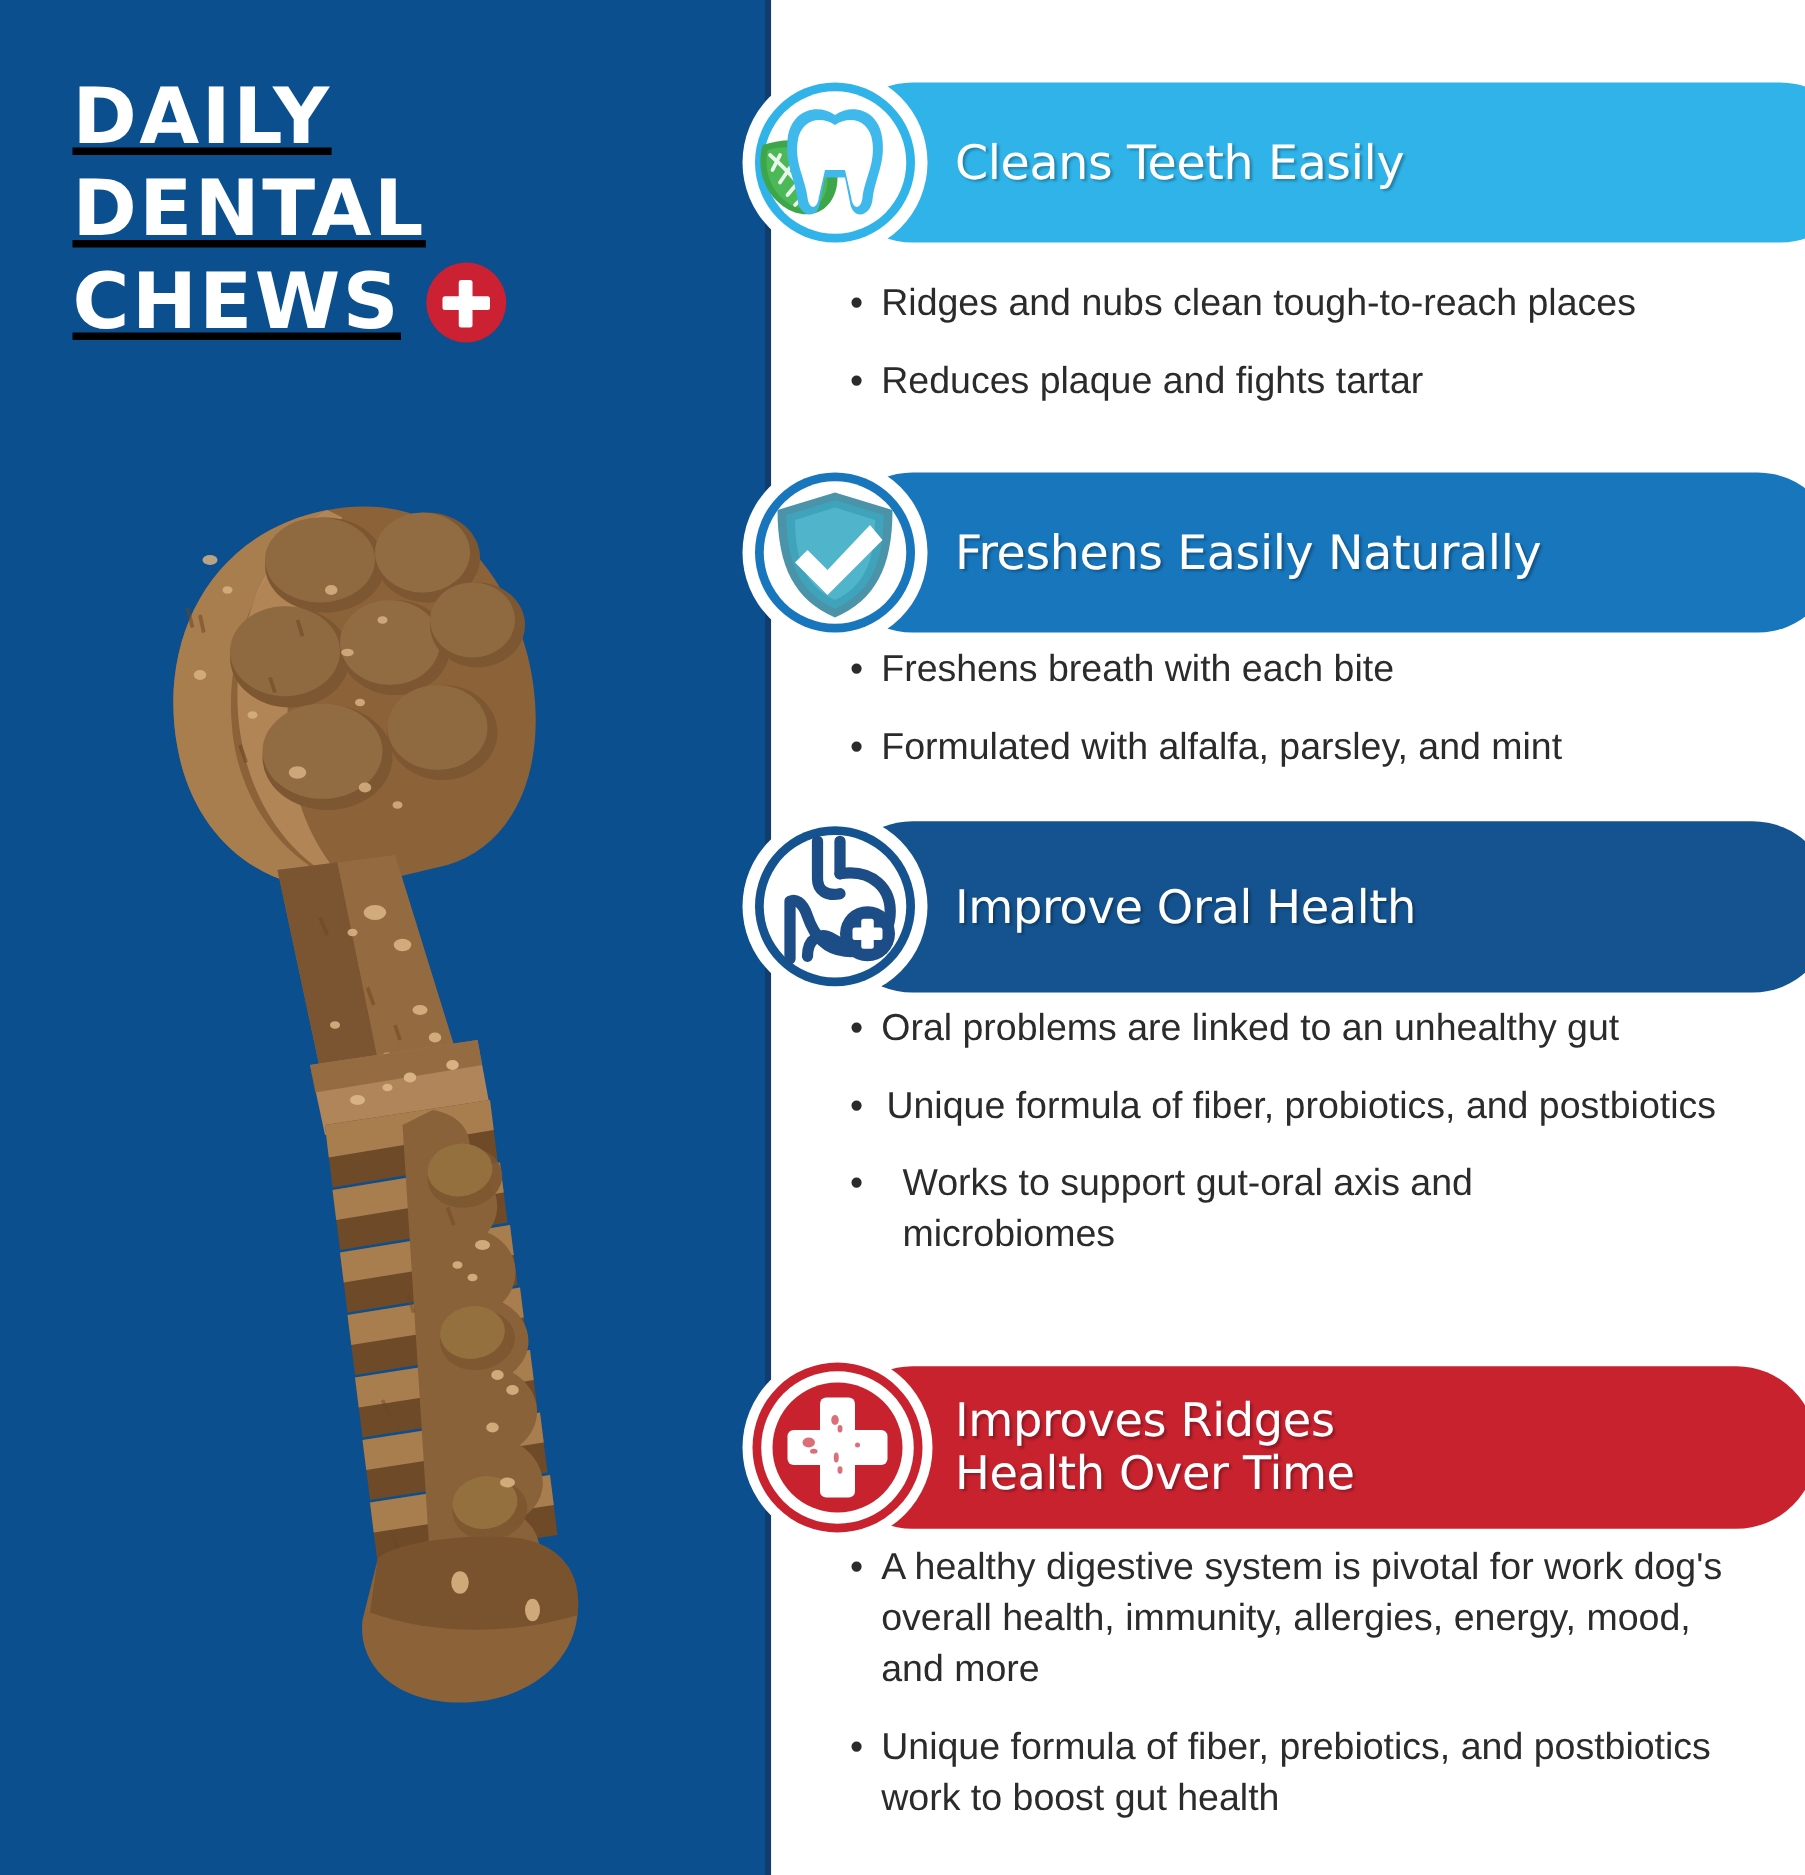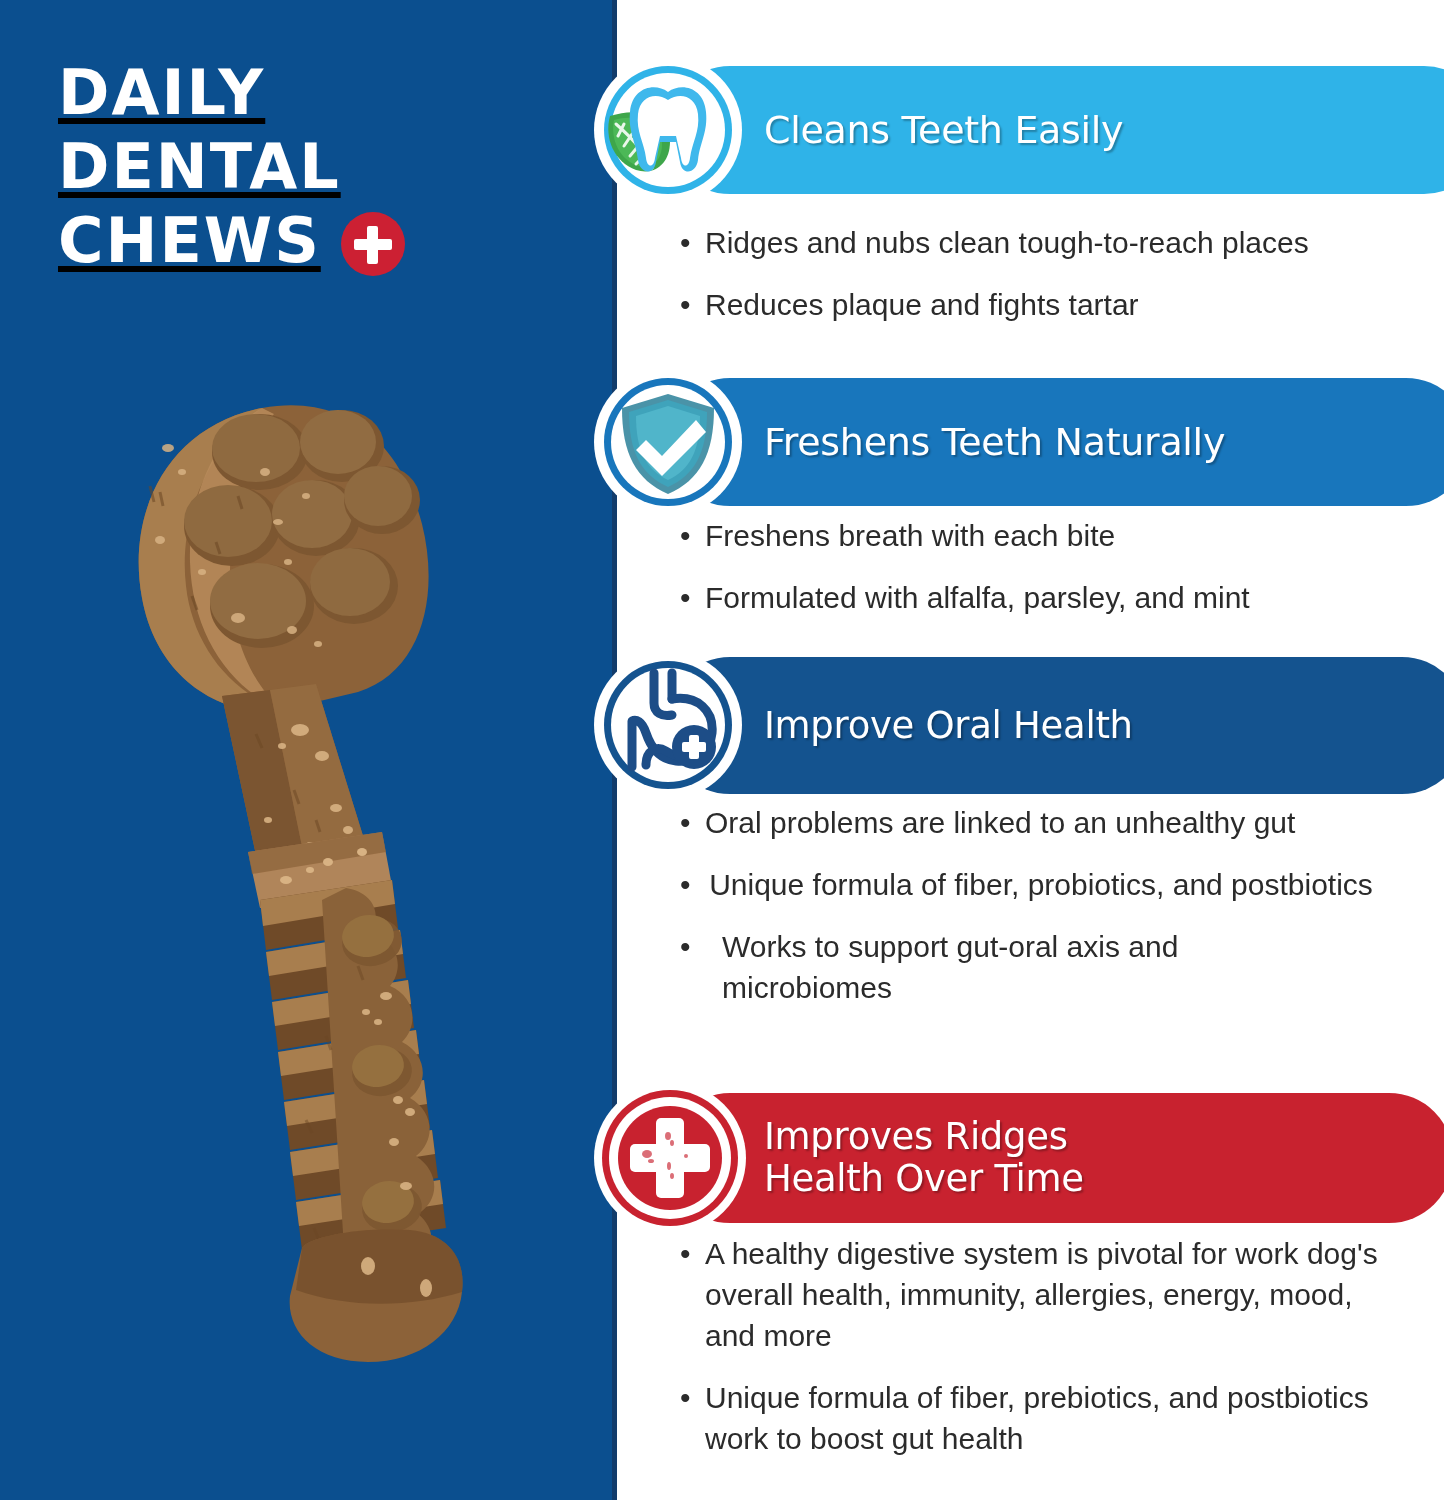--- a/index.html
+++ b/index.html
@@ -28,21 +28,21 @@
     color:#ffffff;
     font-family:"DejaVu Sans", sans-serif;
     font-weight:bold;
     font-size:62px;
     line-height:74px;
     letter-spacing:2px;
     text-transform:uppercase;
     white-space:nowrap;
     position:relative;
   }
-  .title-line.l3{display:flex;align-items:center;gap:20px;}
+  .title-line.l3{display:flex;gap:20px;}
   #title-cross-badge{
     width:64px;height:64px;border-radius:50%;
     background:#cc2033;
     position:relative;flex:0 0 auto;
     margin-top:6px;
   }
   #title-cross-badge .bar-h{
     position:absolute;left:13px;top:27px;width:38px;height:11px;background:#fff;border-radius:2px;
   }
   #title-cross-badge .bar-v{
@@ -345,21 +345,21 @@
             <circle cx="66" cy="66" r="57" fill="#ffffff"></circle>
             <path d="M66 18 L 112 32 C 112 78, 98 104, 66 118
                      C 34 104, 20 78, 20 32 Z" fill="#4a93a8"></path>
             <path d="M66 24 L 105 36 C 105 76, 93 99, 66 111
                      C 39 99, 27 76, 27 36 Z" fill="#3fa3bb"></path>
             <path d="M66 30 L 98 40 C 98 74, 88 94, 66 104
                      C 44 94, 34 74, 34 40 Z" fill="#50b5ca"></path>
             <path d="M44 64 L 60 80 L 94 44 L 104 56 L 60 100 L 34 74 Z" fill="#ffffff"></path>
           </svg>
         </div>
-        <div class="pill-title">Freshens Teeth Naturally</div>
+        <div class="pill-title">Freshens Easily Naturally</div>
       </div>
       <div class="bullets" style="top:515px;">
         <div class="bullet">
           <span class="dot">•</span>
           <span class="btxt">Freshens breath with each bite</span>
         </div>
         <div class="bullet">
           <span class="dot">•</span>
           <span class="btxt">Formulated with alfalfa, parsley, and mint</span>
         </div>

